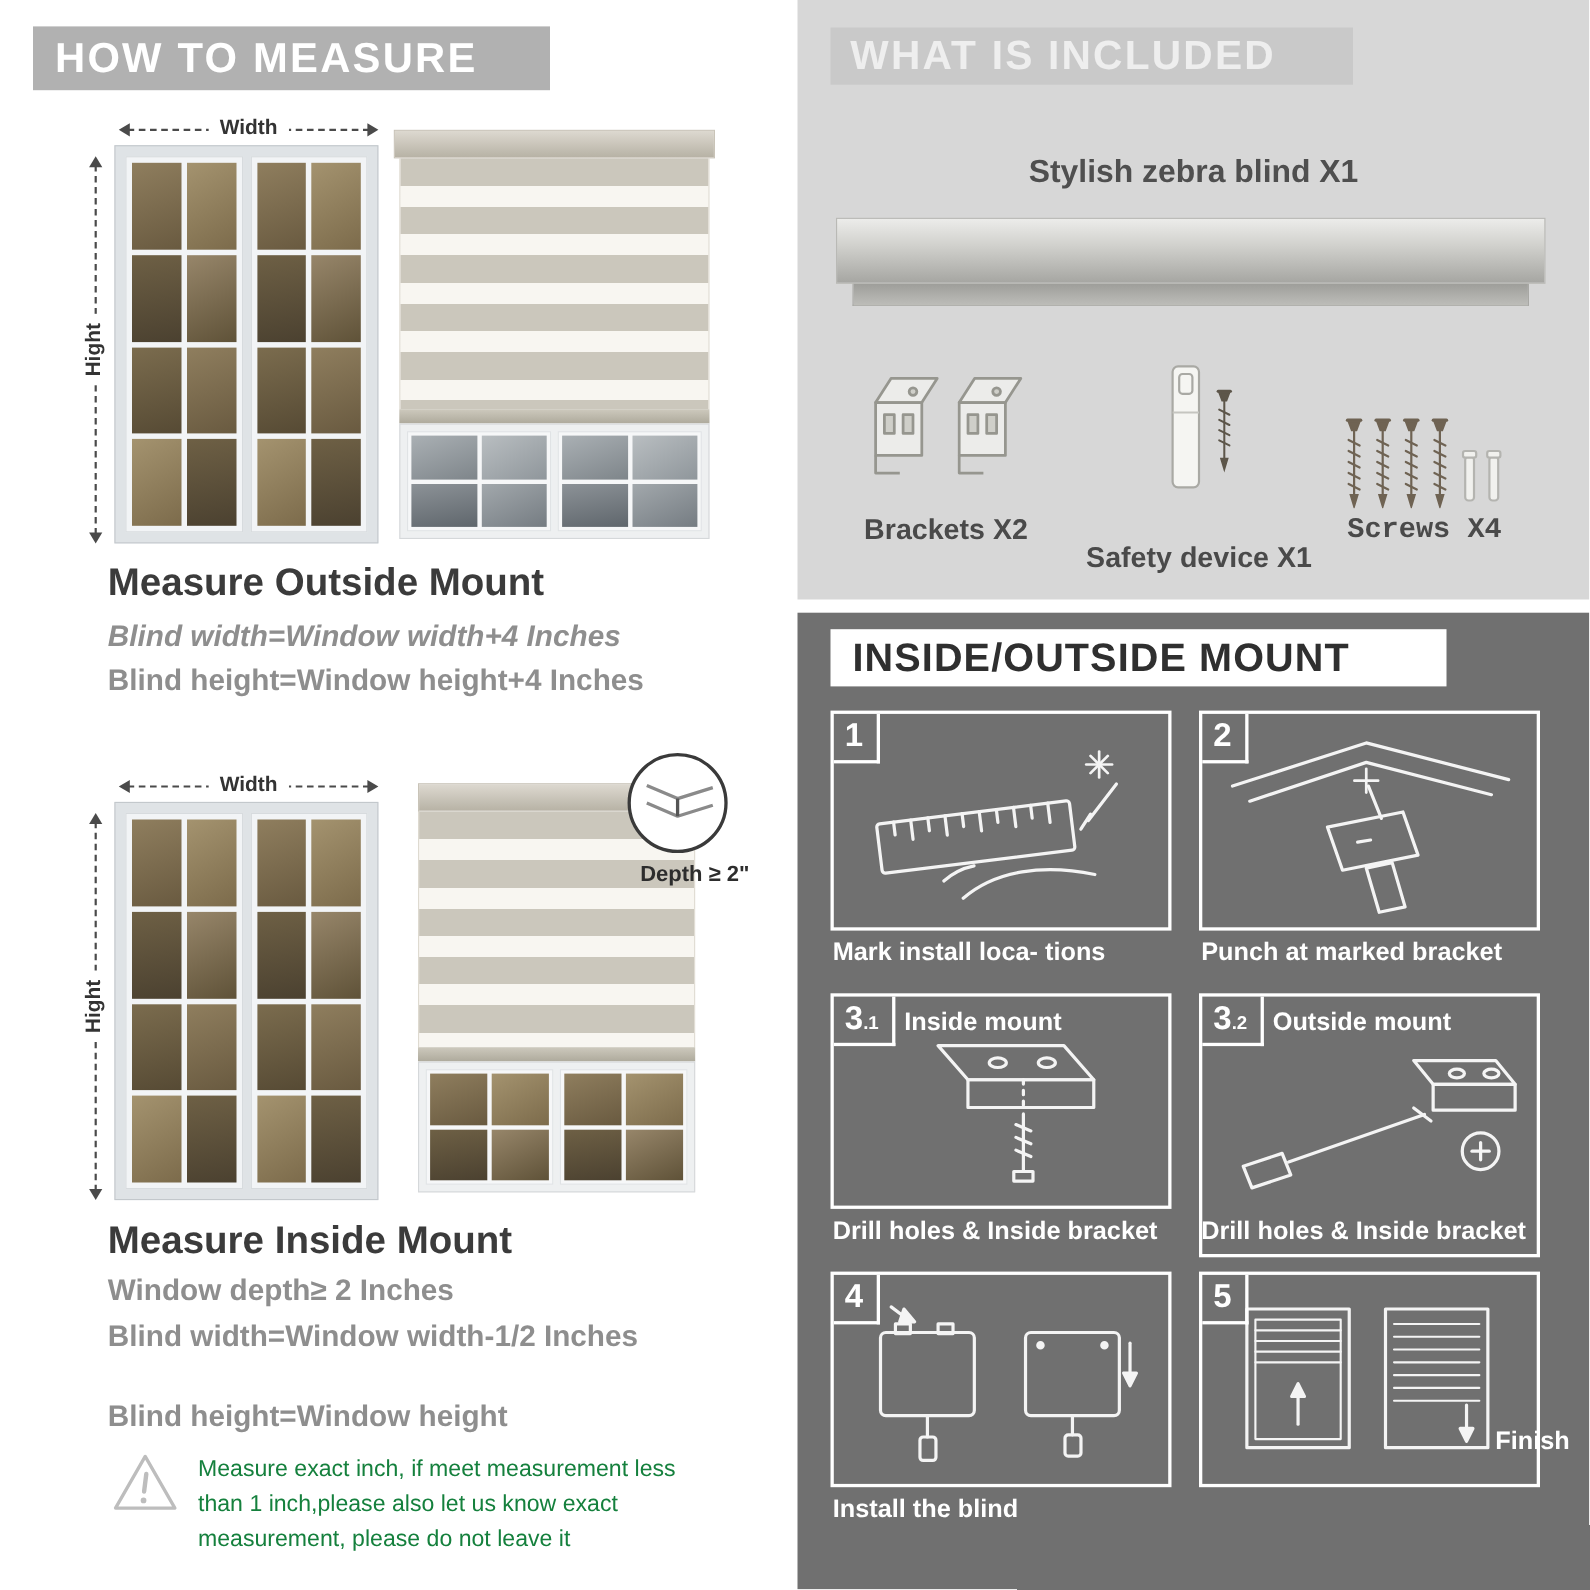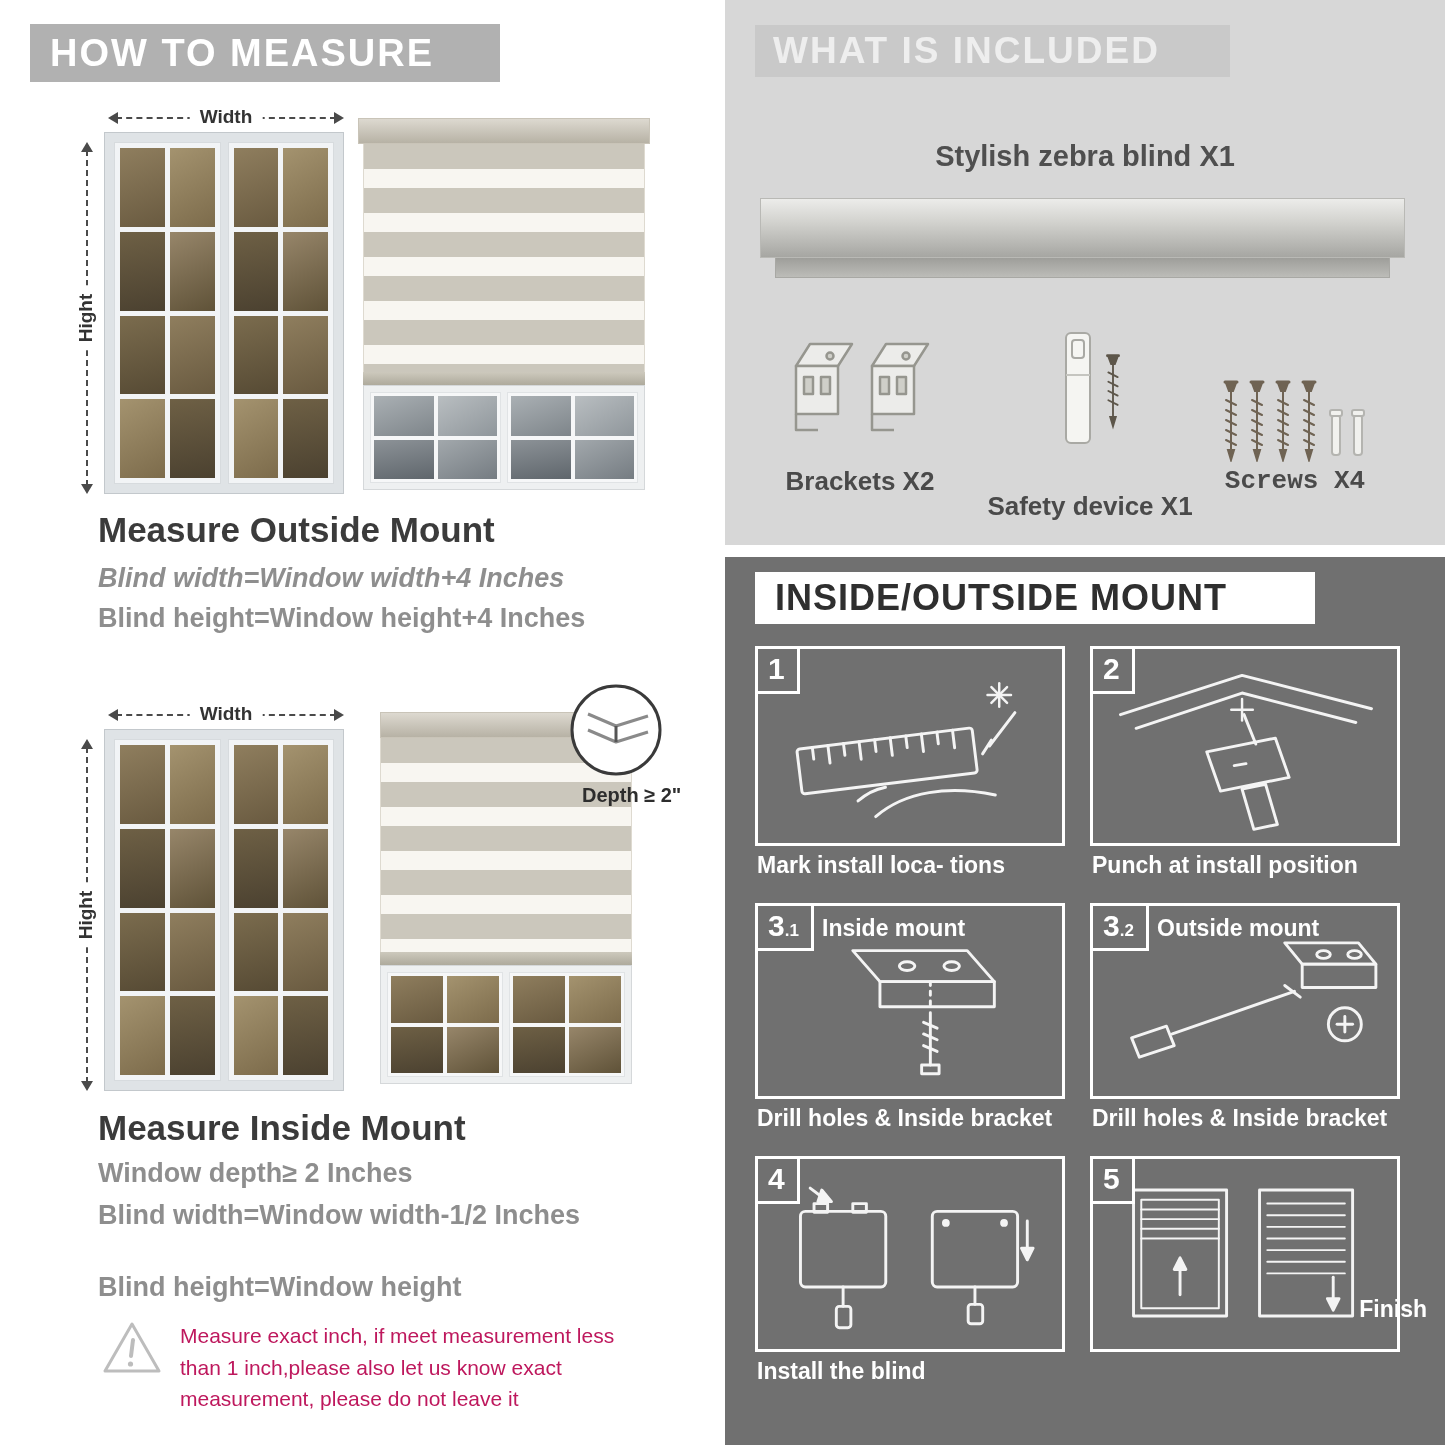--- a/index.html
+++ b/index.html
@@ -57,21 +57,21 @@
   .blind-body { background:repeating-linear-gradient(180deg,#cbc7bc 0px,#cbc7bc 25px,#f8f6f1 25px,#f8f6f1 44px);
     border-left:1px solid #dedad0; border-right:1px solid #dedad0; }
   .rail-bottom { height:13px; background:linear-gradient(180deg,#cdc9bd,#aeaa9c); }
   .blind-window { flex:1; background:#eef0f1; border:1px solid #d5d8da; padding:6px; display:flex; gap:6px; }
   .mini-casement { flex:1; background:#f6f7f8; border:1px solid #e0e3e5; padding:3px;
     display:grid; grid-template-columns:1fr 1fr; grid-auto-rows:1fr; gap:4px; }
 
   .depth-circle { width:96px; height:96px; }
   .depth-label { font-size:20px; font-weight:bold; color:#2d2d2d; }
 
-  .warn-text { font-size:21px; color:#be185d; line-height:1.5; }
+  .warn-text { font-size:21px; color:#15803d; line-height:1.5; }
 
   
   .included-panel { left:725px; top:0; width:720px; height:545px; background:#d7d7d7; }
   .included-banner { left:755px; top:25px; width:475px; height:52px; background:#c9c9c9;
     color:#eeeeee; font-size:37px; font-weight:bold; line-height:52px; padding-left:18px; letter-spacing:2px; }
   .blind-name { left:725px; top:140px; width:720px; text-align:center;
     font-size:29px; font-weight:bold; color:#4f4f4f; }
   .rail-main { left:760px; top:198px; width:645px; height:60px;
     background:linear-gradient(180deg,#ececea 0%,#d2d2ce 40%,#a6a6a2 100%); border:1px solid #b9b9b5; }
   .rail-lip { left:775px; top:258px; width:615px; height:20px;
@@ -398,21 +398,21 @@
           <line x1="152" y1="50" x2="152" y2="72"></line>
             <line x1="141" y1="61" x2="163" y2="61"></line>
         </g>
         <line x1="166" y1="96" x2="154" y2="66"></line>
         <polygon points="116,104 186,90 200,130 130,144"></polygon>
         <polygon points="152,142 176,137 188,178 164,183"></polygon>
         <line x1="144" y1="118" x2="156" y2="116"></line>
       </g>
     </svg>
   </div>
-  <div class="step-caption" style="left:1092px; top:852px;">Punch at  install position</div>
+  <div class="step-caption" style="left:1092px; top:852px;">Punch at  marked bracket</div>
 
   <div class="cell" style="left:755px; top:903px; height:196px;">
     <div class="step-num"><span>3</span><span class="sub">.1</span></div>
     <div class="step-sublabel">Inside mount</div>
     <svg class="ill" viewBox="0 0 310 196">
       <g stroke="#f4f4f4" stroke-width="3" fill="none" stroke-linecap="round" stroke-linejoin="round">
         <polygon points="96,46 214,46 242,78 124,78"></polygon>
         <polygon points="124,78 242,78 242,104 124,104"></polygon>
         <ellipse cx="152" cy="62" rx="8" ry="4.5"></ellipse>
         <ellipse cx="198" cy="62" rx="8" ry="4.5"></ellipse>
@@ -420,21 +420,21 @@
         <line x1="176" y1="110" x2="176" y2="164"></line>
         <line x1="169" y1="120" x2="183" y2="126"></line>
         <line x1="169" y1="132" x2="183" y2="138"></line>
         <line x1="169" y1="144" x2="183" y2="150"></line>
         <rect x="167" y="164" width="18" height="9"></rect>
       </g>
     </svg>
   </div>
   <div class="step-caption" style="left:757px; top:1105px;">Drill holes &amp;  Inside bracket</div>
 
-  <div class="cell" style="left:1090px; top:903px; height:196px;">
+  <div class="cell" style="left:1090px; top:903px; height:240px;">
     <div class="step-num"><span>3</span><span class="sub">.2</span></div>
     <div class="step-sublabel">Outside mount</div>
     <svg class="ill" viewBox="0 0 310 196">
       <g stroke="#f4f4f4" stroke-width="3" fill="none" stroke-linecap="round" stroke-linejoin="round">
         <polygon points="196,38 272,38 290,60 214,60"></polygon>
         <polygon points="214,60 290,60 290,84 214,84"></polygon>
         <ellipse cx="236" cy="50" rx="7" ry="4"></ellipse>
         <ellipse cx="268" cy="50" rx="7" ry="4"></ellipse>
         <polygon points="38,136 74,124 82,144 46,156"></polygon>
         <line x1="80" y1="132" x2="206" y2="88"></line>

